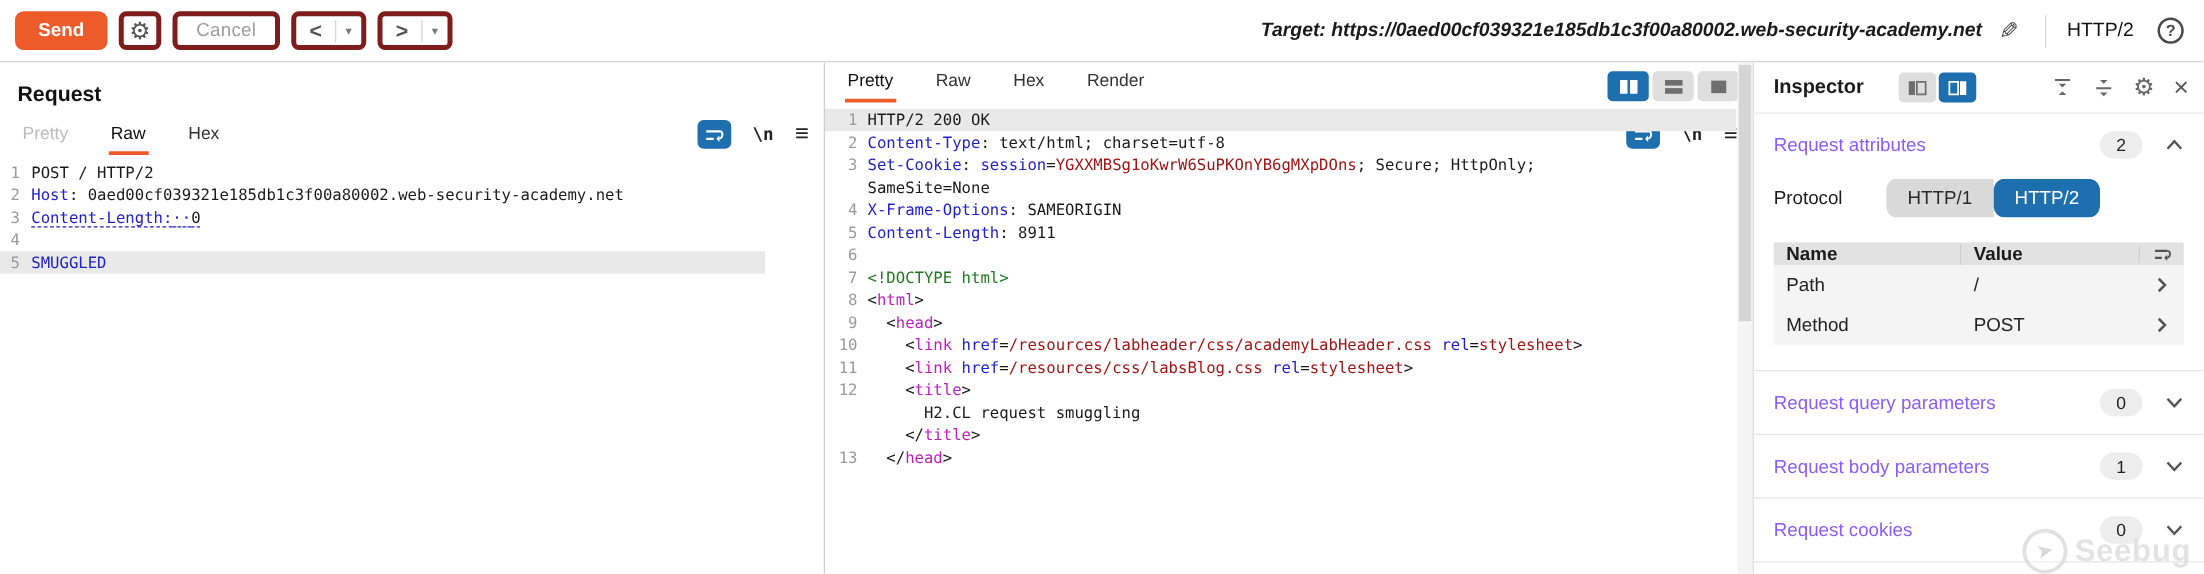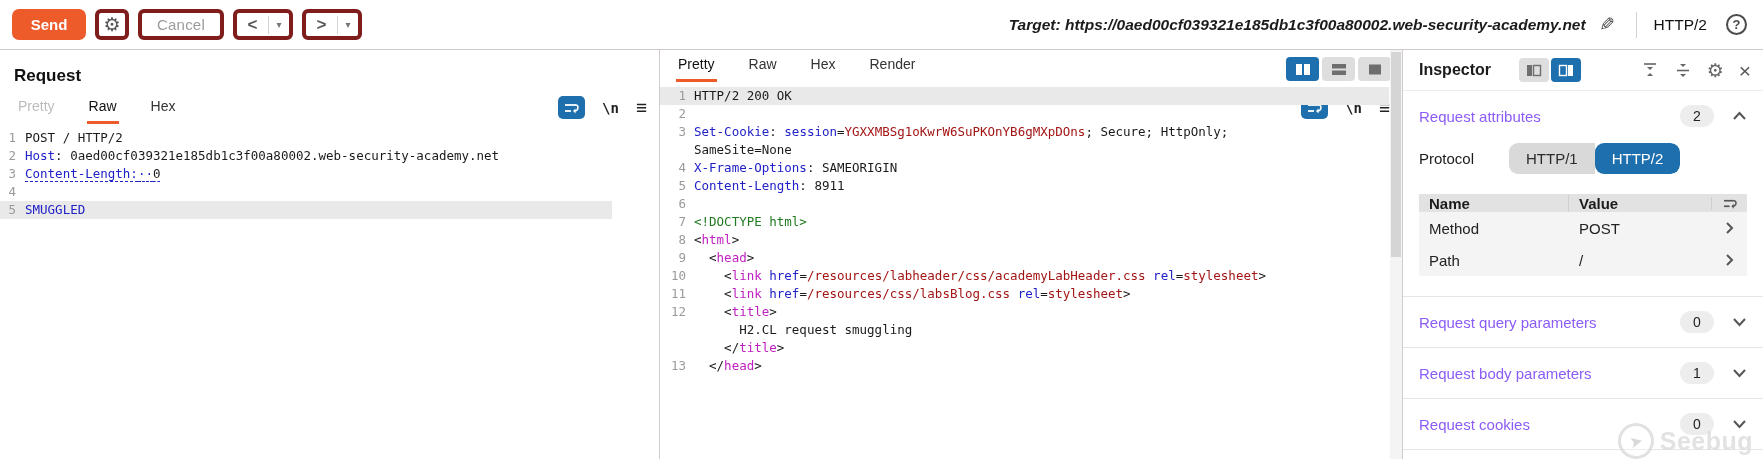--- a/index.html
+++ b/index.html
@@ -209,21 +209,21 @@
           <path d="M2 10 H8" stroke="#fff" stroke-width="1.8" fill="none"></path>
           <path d="M13 4 C15.8 4 15.8 10 11.5 10" stroke="#fff" stroke-width="1.6" fill="none"></path>
           <path d="M12.5 7.4 L10 10 L12.5 12.6 Z" fill="#fff"></path>
         </svg>
       </span>
       <span class="nl-label">\n</span>
       <span class="hamburger">≡</span>
     </div>
     <div class="editor resp-editor" id="resp-editor">
         <div class="ed-row hl"><span class="ln">1</span><span class="code"><span class="seg plain">HTTP/2 200 OK</span></span></div>
-        <div class="ed-row"><span class="ln">2</span></div>
+        <div class="ed-row"><span class="ln">2</span><span class="code"><span class="seg hdr">Content-Type</span><span class="seg plain">: text/html; charset=utf-8</span></span></div>
         <div class="ed-row"><span class="ln">3</span><span class="code"><span class="seg hdr">Set-Cookie</span><span class="seg plain">: </span><span class="seg hdr">session</span><span class="seg plain">=</span><span class="seg val">YGXXMBSg1oKwrW6SuPKOnYB6gMXpDOns</span><span class="seg plain">; Secure; HttpOnly;</span></span></div>
         <div class="ed-row"><span class="ln"></span><span class="code"><span class="seg plain">SameSite=None</span></span></div>
         <div class="ed-row"><span class="ln">4</span><span class="code"><span class="seg hdr">X-Frame-Options</span><span class="seg plain">: SAMEORIGIN</span></span></div>
         <div class="ed-row"><span class="ln">5</span><span class="code"><span class="seg hdr">Content-Length</span><span class="seg plain">: 8911</span></span></div>
         <div class="ed-row"><span class="ln">6</span><span class="code"></span></div>
         <div class="ed-row"><span class="ln">7</span><span class="code"><span class="seg doctype">&lt;!DOCTYPE html&gt;</span></span></div>
         <div class="ed-row"><span class="ln">8</span><span class="code"><span class="seg plain">&lt;</span><span class="seg tag">html</span><span class="seg plain">&gt;</span></span></div>
         <div class="ed-row"><span class="ln">9</span><span class="code"><span class="seg plain">  &lt;</span><span class="seg tag">head</span><span class="seg plain">&gt;</span></span></div>
         <div class="ed-row"><span class="ln">10</span><span class="code"><span class="seg plain">    &lt;</span><span class="seg tag">link</span><span class="seg plain"> </span><span class="seg attr">href</span><span class="seg plain">=</span><span class="seg val">/resources/labheader/css/academyLabHeader.css</span><span class="seg plain"> </span><span class="seg attr">rel</span><span class="seg plain">=</span><span class="seg val">stylesheet</span><span class="seg plain">&gt;</span></span></div>
         <div class="ed-row"><span class="ln">11</span><span class="code"><span class="seg plain">    &lt;</span><span class="seg tag">link</span><span class="seg plain"> </span><span class="seg attr">href</span><span class="seg plain">=</span><span class="seg val">/resources/css/labsBlog.css</span><span class="seg plain"> </span><span class="seg attr">rel</span><span class="seg plain">=</span><span class="seg val">stylesheet</span><span class="seg plain">&gt;</span></span></div>
@@ -295,37 +295,37 @@
             <svg width="16" height="13" viewBox="0 0 17 14">
               <path d="M2 4 H13" stroke="#555" stroke-width="1.8" fill="none"></path>
               <path d="M2 10 H8" stroke="#555" stroke-width="1.8" fill="none"></path>
               <path d="M13 4 C15.8 4 15.8 10 11.5 10" stroke="#555" stroke-width="1.6" fill="none"></path>
               <path d="M12.5 7.4 L10 10 L12.5 12.6 Z" fill="#555"></path>
             </svg>
           </span>
         </div>
         <div id="attr-rows">
             <div class="at-row">
+              <span class="c1">Path</span>
+              <span class="c2">/</span>
+              <span class="c3">
+                <svg width="9" height="14" viewBox="0 0 9 14">
+                  <path d="M2 2 L7 7 L2 12" stroke="#555" stroke-width="2" fill="none"></path>
+                </svg>
+              </span>
+            </div>
+            <div class="at-row">
               <span class="c1">Method</span>
               <span class="c2">POST</span>
               <span class="c3">
                 <svg width="9" height="14" viewBox="0 0 9 14">
                   <path d="M2 2 L7 7 L2 12" stroke="#555" stroke-width="2" fill="none"></path>
                 </svg>
               </span>
             </div>
-            <div class="at-row">
-              <span class="c1">Path</span>
-              <span class="c2">/</span>
-              <span class="c3">
-                <svg width="9" height="14" viewBox="0 0 9 14">
-                  <path d="M2 2 L7 7 L2 12" stroke="#555" stroke-width="2" fill="none"></path>
-                </svg>
-              </span>
-            </div>
           </div>
       </div>
     </div>
 
     <div class="insp-section">
       <div class="sec-row">
         <span class="sec-label">Request query parameters</span>
         <span class="badge">0</span>
         <span class="sec-chevron">
           <svg width="15" height="10" viewBox="0 0 15 10">

